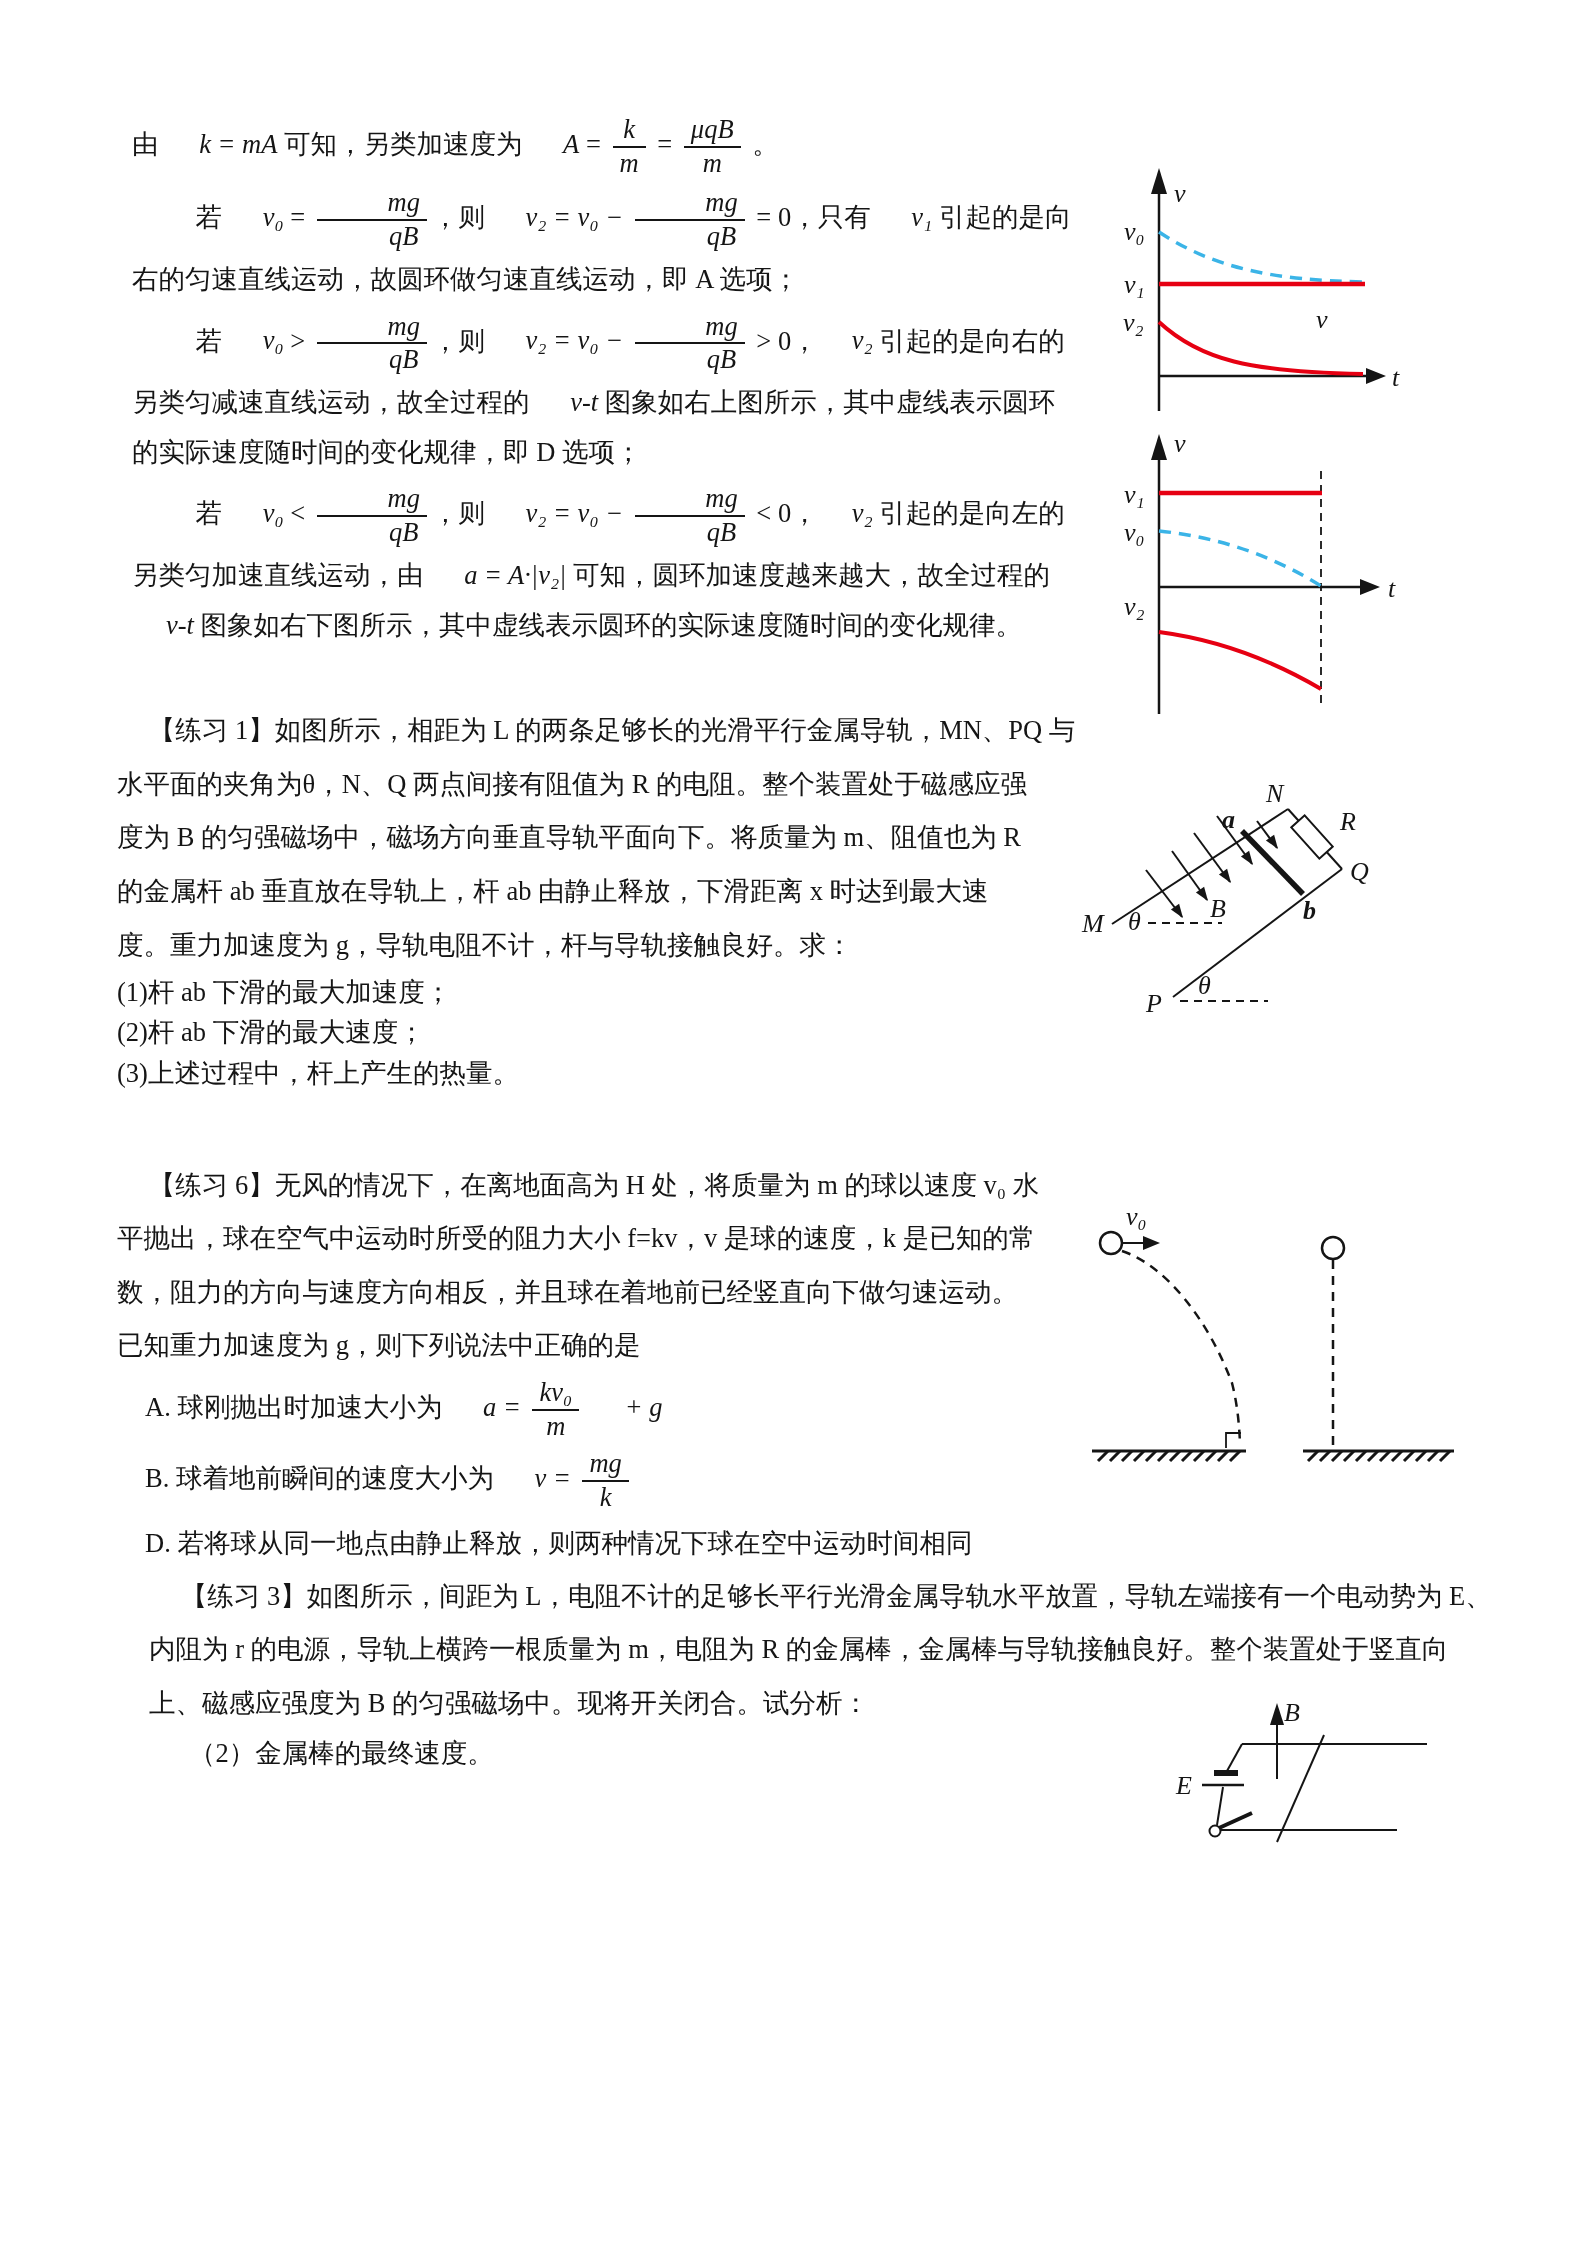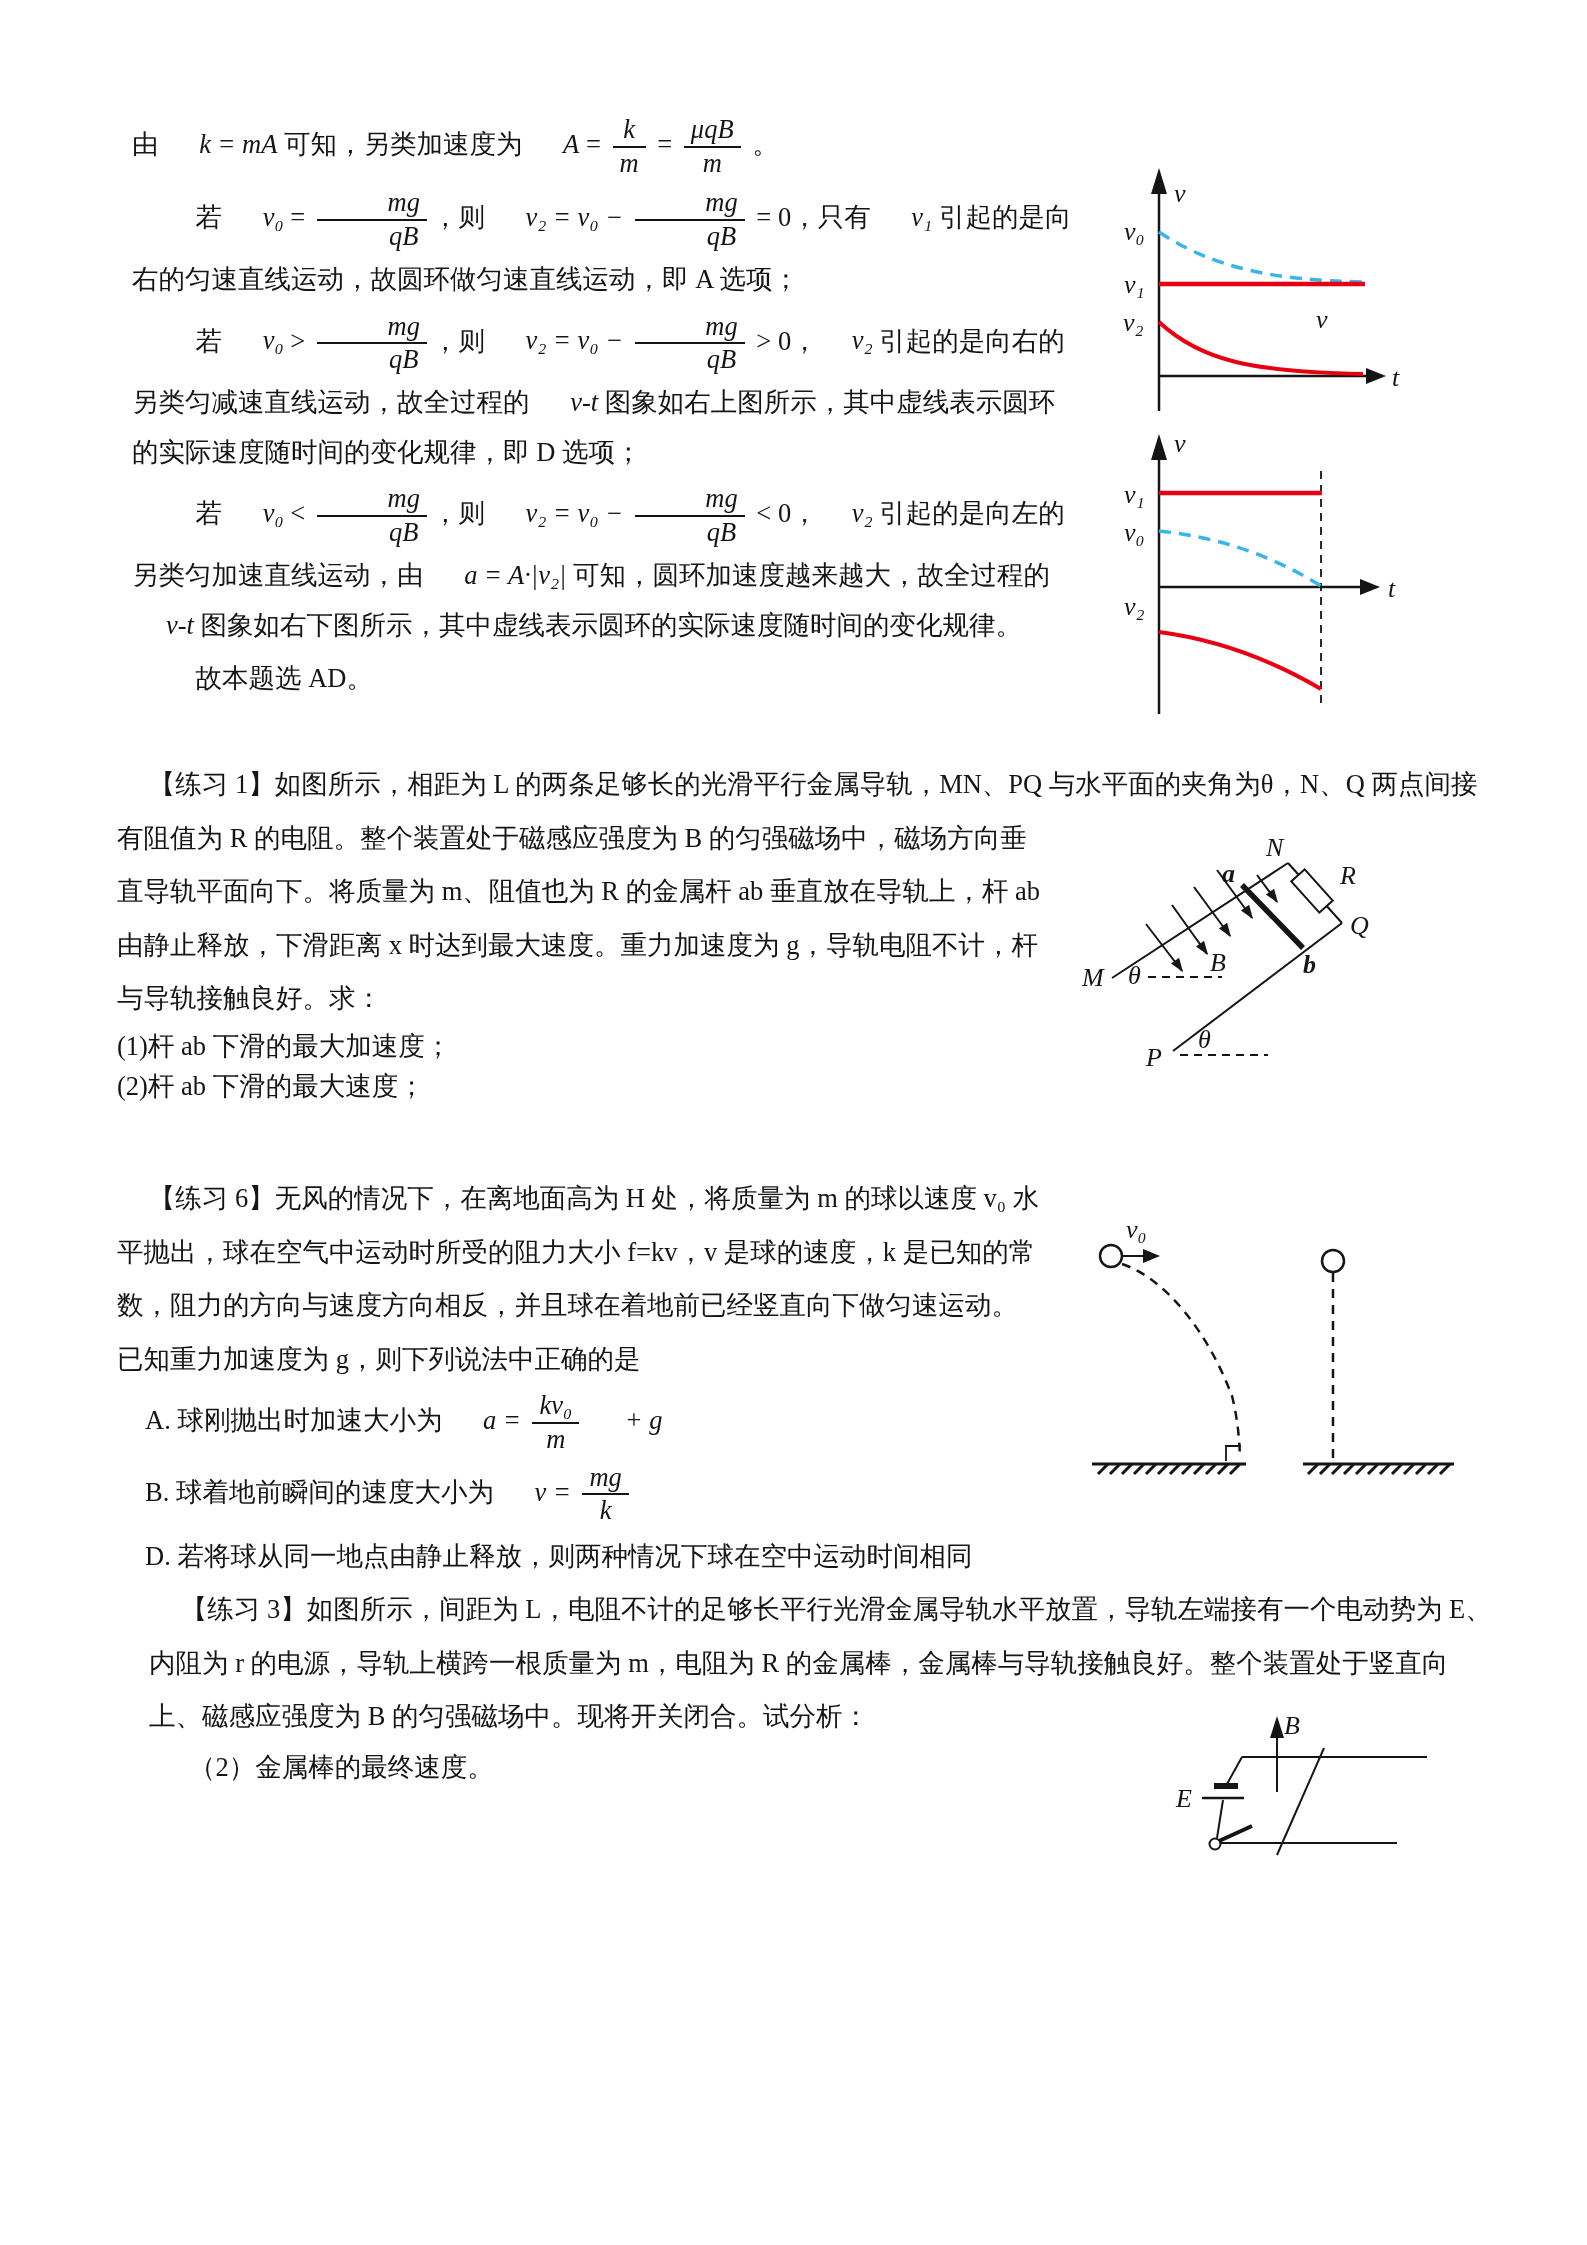--- a/index.html
+++ b/index.html
@@ -100,21 +100,20 @@
     </p>
 
     <p class="ind">
       <span>若 </span><span class="mi">v₀</span><span> &gt; </span><span class="frac mi"><span class="num">mg</span><span class="den">qB</span></span><span>，则 </span><span class="mi">v₂ = v₀ − </span><span class="frac mi"><span class="num">mg</span><span class="den">qB</span></span><span> &gt; 0，</span><span class="mi">v₂</span><span> 引起的是向右的另类匀减速直线运动，故全过程的 </span><span class="mi">v-t</span><span> 图象如右上图所示，其中虚线表示圆环的实际速度随时间的变化规律，即 D 选项；</span>
     </p>
 
     <p class="ind">
       <span>若 </span><span class="mi">v₀</span><span> &lt; </span><span class="frac mi"><span class="num">mg</span><span class="den">qB</span></span><span>，则 </span><span class="mi">v₂ = v₀ − </span><span class="frac mi"><span class="num">mg</span><span class="den">qB</span></span><span> &lt; 0，</span><span class="mi">v₂</span><span> 引起的是向左的另类匀加速直线运动，由 </span><span class="mi">a = A·|v₂|</span><span> 可知，圆环加速度越来越大，故全过程的 </span><span class="mi">v-t</span><span> 图象如右下图所示，其中虚线表示圆环的实际速度随时间的变化规律。</span>
     </p>
 
-    <p class="ind"><span>故本题选 AD。</span></p>
   </section>
 
   <section class="ex sec-ex1">
     <p class="lead">
       <span>【练习 1】</span><span>如图所示，相距为 L 的两条足够长的光滑平行金属导轨，MN、PQ 与水平面的夹角为θ，N、</span><span class="fl fl-ex1">
             <svg width="435" height="270" viewBox="0 0 435 270">
           <g>
             <line class="thin" x1="52" y1="160" x2="228" y2="45"></line>
             <line class="thin" x1="228" y1="45" x2="282" y2="105"></line>
             <line class="thin" x1="282" y1="105" x2="113" y2="233"></line>
@@ -145,20 +144,21 @@
           <text class="bold" x="162" y="64">a</text>
           <text class="bold" x="243" y="155">b</text>
           <text x="150" y="153">B</text>
           <text x="68" y="166">θ</text>
           <text x="138" y="230">θ</text>
         </svg>
           </span><span>Q 两点间接有阻值为 R 的电阻。整个装置处于磁感应强度为 B 的匀强磁场中，磁场方向垂直导轨平面向下。将质量为 m、阻值也为 R 的金属杆 ab 垂直放在导轨上，杆 ab 由静止释放，下滑距离 x 时达到最大速度。重力加速度为 g，导轨电阻不计，杆与导轨接触良好。求：</span>
     </p>
     <div class="item">(1)杆 ab 下滑的最大加速度；</div>
     <div class="item">(2)杆 ab 下滑的最大速度；</div>
+    <div class="item">(3)上述过程中，杆上产生的热量。</div>
   </section>
 
   <section class="ex sec-ex2">
     <p class="lead">
       <span class="fl fl-ex2">
             <svg width="435" height="300" viewBox="0 0 435 300">
           <circle cx="51" cy="80" r="11" fill="none" stroke="#151515" stroke-width="2.5"></circle>
           <line class="thin" x1="62" y1="80" x2="86" y2="80" stroke-width="2.5"></line>
           <polygon class="blackfill" points="100,80 83,73 83,87"></polygon>
           <text x="66" y="62">v₀</text>

